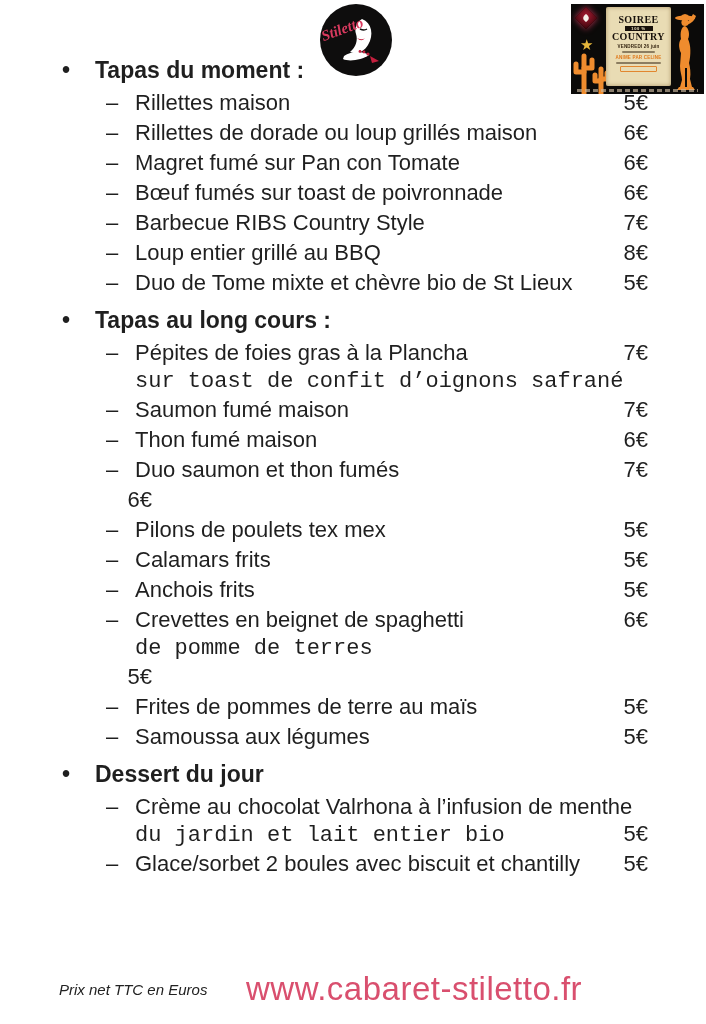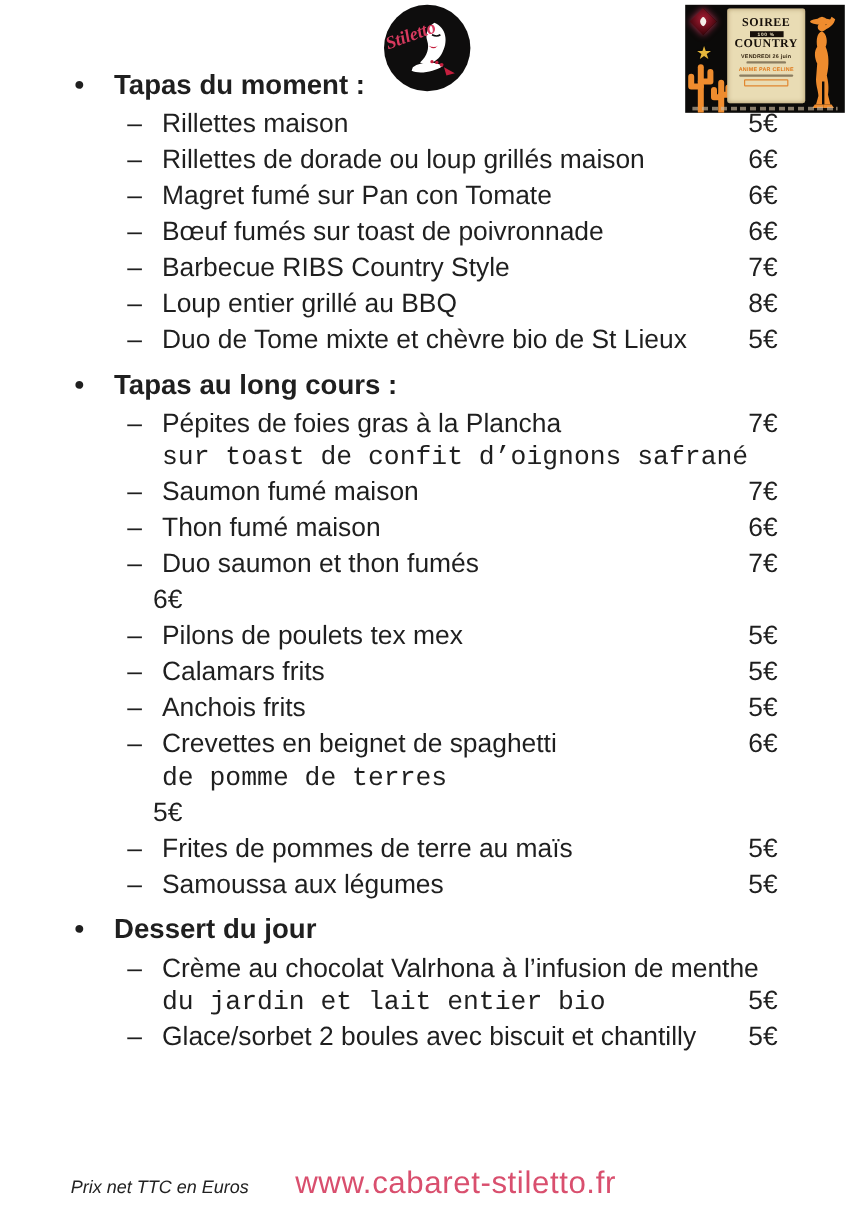--- a/index.html
+++ b/index.html
@@ -44,21 +44,21 @@
   .item-text{flex:1 1 auto;min-width:0;}
   .item-line{position:relative;padding-left:29px;line-height:30px;white-space:nowrap;}
   .item-line::before{content:"\2013";position:absolute;left:0;}
   .item-line.cont{line-height:27px;font-family:Liberation Mono, monospace;}
   .item-line.cont::before{content:"";}
   .item-price{flex:0 0 46px;text-align:right;line-height:30px;}
   .item.price-bottom .item-price{align-self:flex-end;}
 
   
   .footer-note{position:absolute;left:38px;top:981px;font-size:15px;font-style:italic;color:#222;margin-left:21px;}
-  .website{position:absolute;left:246px;top:970px;font-size:26px;letter-spacing:.5px;color:#d94f6e;}
+  .website{position:absolute;left:246px;top:970px;font-size:33px;letter-spacing:.5px;color:#d94f6e;}
 </style>
 </head>
 <body>
 
 <div class="page">
 
   <div class="logo">
     <svg width="76" height="76" viewBox="0 0 76 76">
       <circle cx="38" cy="38" r="36" fill="#0e0d0d"></circle>
       <path d="M44 17 C54 21 56 33 50 43 C46 50 38 53 32 50 C38 45 40 38 38 32 C36 26 39 20 44 17 Z" fill="#ffffff"></path>

